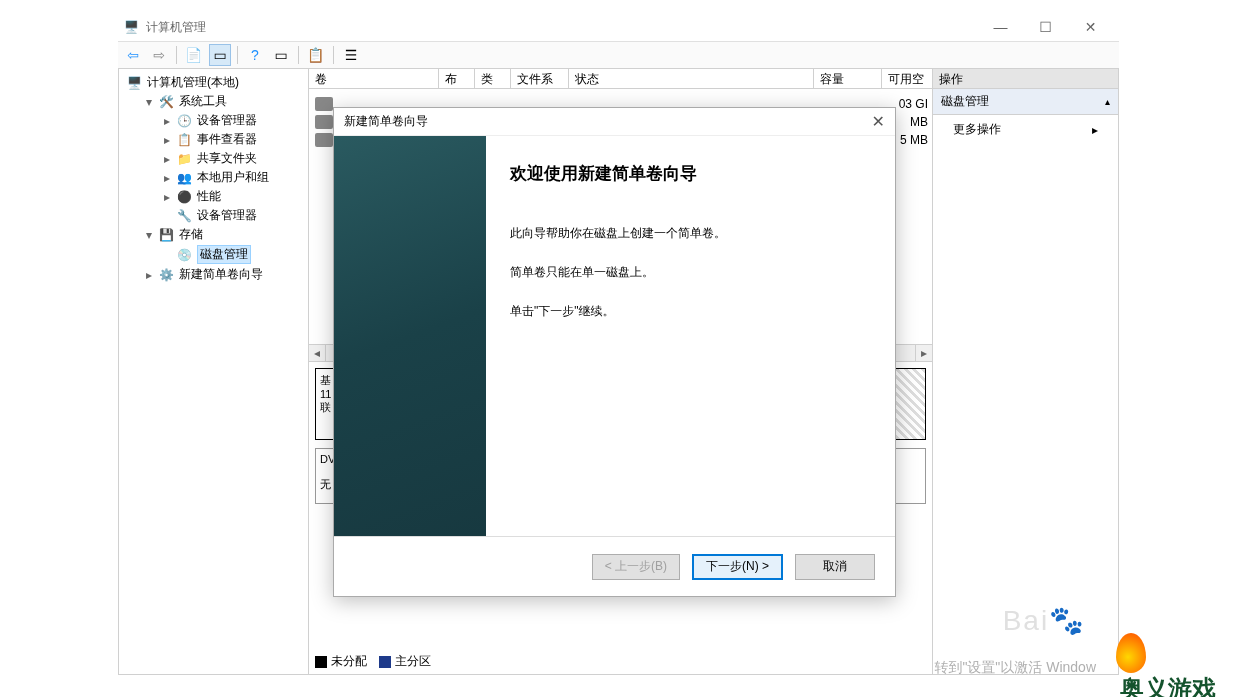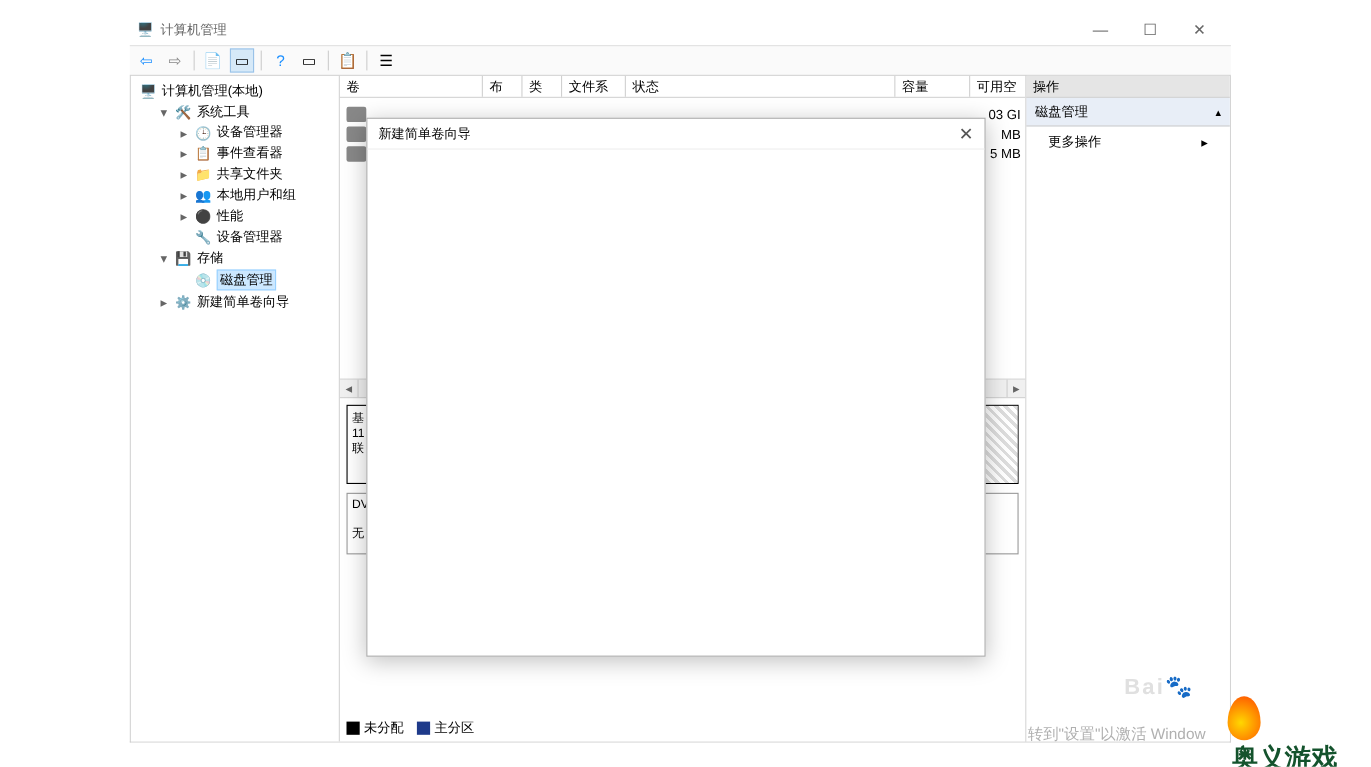--- a/index.html
+++ b/index.html
@@ -80,21 +80,21 @@
   .wbtn { min-width:80px; height:26px; border:1px solid #adadad; background:#e1e1e1; font-size:12px; display:inline-flex; align-items:center; justify-content:center; padding:0 12px;}
   .wbtn.disabled { color:#a0a0a0;}
   .wbtn.primary { border:2px solid #0078d7; background:#e5f1fb;}
 
   
   .watermark { position:absolute; right:150px; bottom:20px; text-align:right; color:#b0b0b0; font-size:14px;}
   .watermark .big { font-size:18px;}
   .brand-logo { position:absolute; right:10px; bottom:10px; width:120px; height:54px; }
   .brand-logo .flame { width:30px; height:40px; background:radial-gradient(circle at 40% 60%,#ffd700,#ff4500); border-radius:50% 50% 50% 50% / 60% 60% 40% 40%; display:inline-block; vertical-align:middle;}
   .brand-logo .txt { display:inline-block; vertical-align:middle; color:#14532d; font-weight:bold; font-size:24px; margin-left:4px;}
-  .baidu-wm { position:absolute; right:160px; bottom:60px; color:#e0e0e0; font-size:20px; font-weight:bold; letter-spacing:2px;}
+  .baidu-wm { position:absolute; right:160px; bottom:60px; color:#e0e0e0; font-size:28px; font-weight:normal; letter-spacing:2px;}
 </style>
 </head>
 <body>
 
 <div class="window">
   <div class="titlebar">
     <span class="app-icon">🖥️</span>
     <span class="title">计算机管理</span>
     <div class="win-controls">
       <div class="ctl">—</div>
@@ -264,20 +264,34 @@
     </div>
 
   </div>
 </div>
 
 <div class="wizard">
   <div class="wiz-title">
     <span>新建简单卷向导</span>
     <span class="close">✕</span>
   </div>
+  <div class="wiz-body">
+    <div class="wiz-sidebar"></div>
+    <div class="wiz-content">
+      <h2>欢迎使用新建简单卷向导</h2>
+      <p>此向导帮助你在磁盘上创建一个简单卷。</p>
+      <p>简单卷只能在单一磁盘上。</p>
+      <p>单击"下一步"继续。</p>
+    </div>
+  </div>
+  <div class="wiz-buttons">
+    <div class="wbtn disabled">&lt; 上一步(B)</div>
+    <div class="wbtn primary">下一步(N) &gt;</div>
+    <div class="wbtn">取消</div>
+  </div>
 </div>
 
 <div class="baidu-wm"><span>Bai</span><span style="color:#e8e8e8;">🐾</span></div>
 <div class="watermark">
   <div>转到"设置"以激活 Window</div>
 </div>
 <div class="brand-logo">
   <span class="flame"></span>
   <span class="txt">奥义游戏网</span>
   

